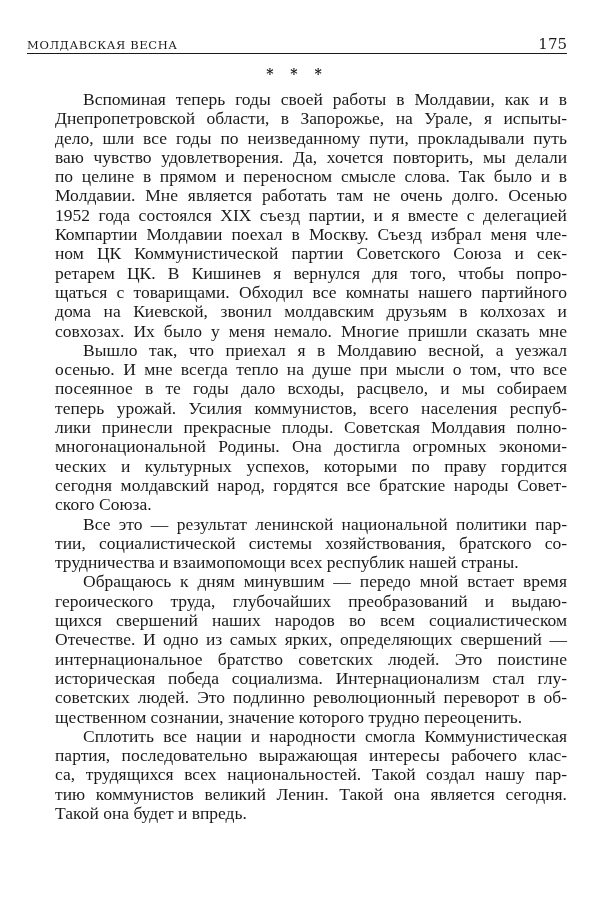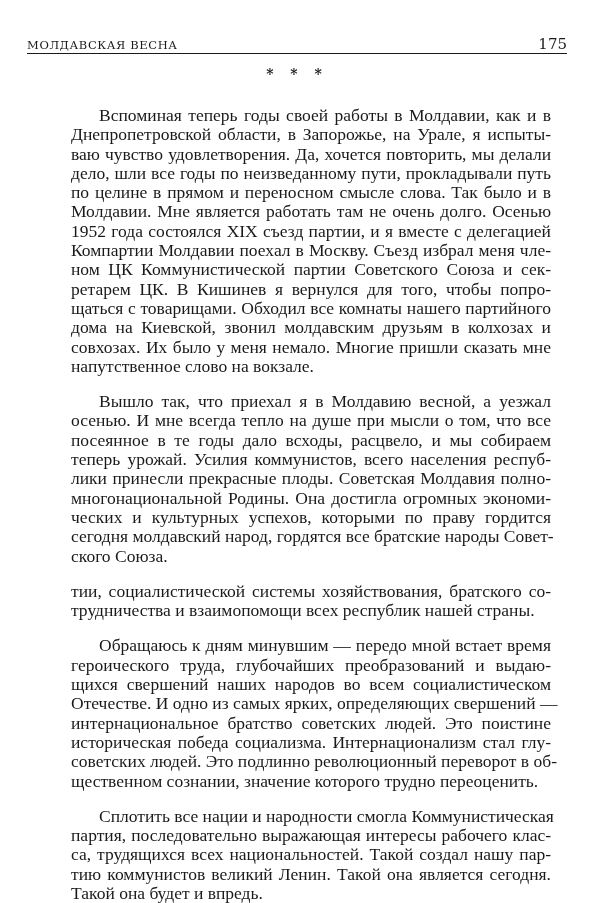--- a/index.html
+++ b/index.html
@@ -58,21 +58,21 @@
       position: absolute;
       top: 90px;
       left: 0;
       width: 540px;
       font-family: "Liberation Serif", "DejaVu Serif", serif;
       font-size: 17.5px;
       line-height: 19.3px;
       text-align: justify;
     }
     .body-text p {
-      margin: 16px;
+      margin: 0;
       text-indent: 28px;
       hyphens: manual;
     }
     .line {
       display: block;
       text-align: justify;
       text-align-last: justify;
       white-space: nowrap;
     }
     .line.last {
@@ -90,45 +90,45 @@
     <span class="running-title">МОЛДАВСКАЯ ВЕСНА</span>
     <span class="folio">175</span>
   </div>
 
   <div class="section-break">* * *</div>
 
   <div class="body-text">
     <p>
       <span class="line indent">Вспоминая теперь годы своей работы в Молдавии, как и в</span>
       <span class="line">Днепропетровской области, в Запорожье, на Урале, я испыты-</span>
+      <span class="line">дело, шли все годы по неизведанному пути, прокладывали путь</span>
       <span class="line">ваю чувство удовлетворения. Да, хочется повторить, мы делали</span>
-      <span class="line">дело, шли все годы по неизведанному пути, прокладывали путь</span>
       <span class="line">по целине в прямом и переносном смысле слова. Так было и в</span>
       <span class="line">Молдавии. Мне является работать там не очень долго. Осенью</span>
       <span class="line">1952 года состоялся XIX съезд партии, и я вместе с делегацией</span>
       <span class="line">Компартии Молдавии поехал в Москву. Съезд избрал меня чле-</span>
       <span class="line">ном ЦК Коммунистической партии Советского Союза и сек-</span>
       <span class="line">ретарем ЦК. В Кишинев я вернулся для того, чтобы попро-</span>
       <span class="line">щаться с товарищами. Обходил все комнаты нашего партийного</span>
       <span class="line">дома на Киевской, звонил молдавским друзьям в колхозах и</span>
       <span class="line">совхозах. Их было у меня немало. Многие пришли сказать мне</span>
-      <span class="line last">напутственное слово на вокзале.</span>
     </p>
     <p>
       <span class="line indent">Вышло так, что приехал я в Молдавию весной, а уезжал</span>
       <span class="line">осенью. И мне всегда тепло на душе при мысли о том, что все</span>
       <span class="line">посеянное в те годы дало всходы, расцвело, и мы собираем</span>
       <span class="line">теперь урожай. Усилия коммунистов, всего населения респуб-</span>
       <span class="line">лики принесли прекрасные плоды. Советская Молдавия полно-</span>
       <span class="line">многонациональной Родины. Она достигла огромных экономи-</span>
       <span class="line">ческих и культурных успехов, которыми по праву гордится</span>
       <span class="line">сегодня молдавский народ, гордятся все братские народы Совет-</span>
       <span class="line last">ского Союза.</span>
     </p>
     <p>
+      <span class="line indent">Все это — результат ленинской национальной политики пар-</span>
       <span class="line">тии, социалистической системы хозяйствования, братского со-</span>
       <span class="line last">трудничества и взаимопомощи всех республик нашей страны.</span>
     </p>
     <p>
       <span class="line indent">Обращаюсь к дням минувшим — передо мной встает время</span>
       <span class="line">героического труда, глубочайших преобразований и выдаю-</span>
       <span class="line">щихся свершений наших народов во всем социалистическом</span>
       <span class="line">Отечестве. И одно из самых ярких, определяющих свершений —</span>
       <span class="line">интернациональное братство советских людей. Это поистине</span>
       <span class="line">историческая победа социализма. Интернационализм стал глу-</span>

